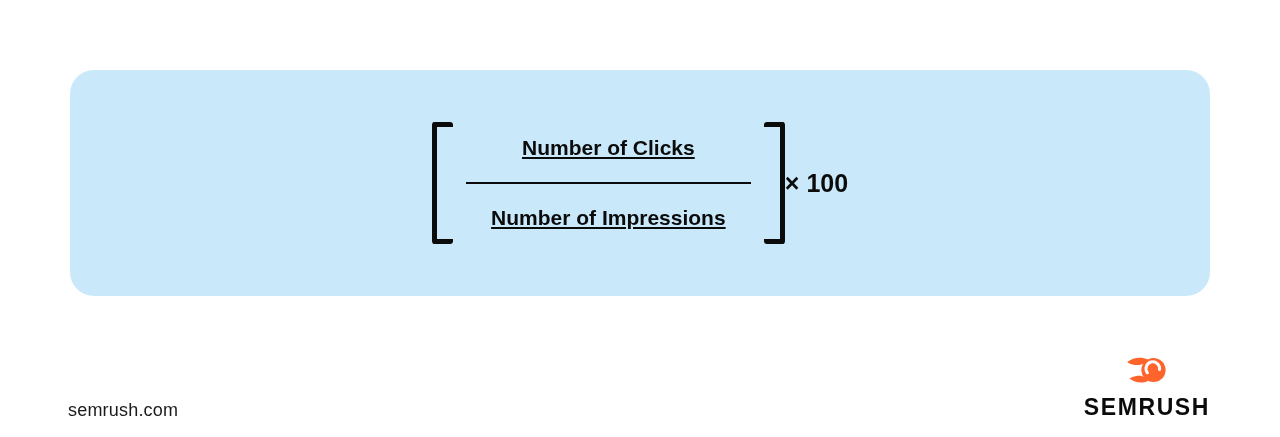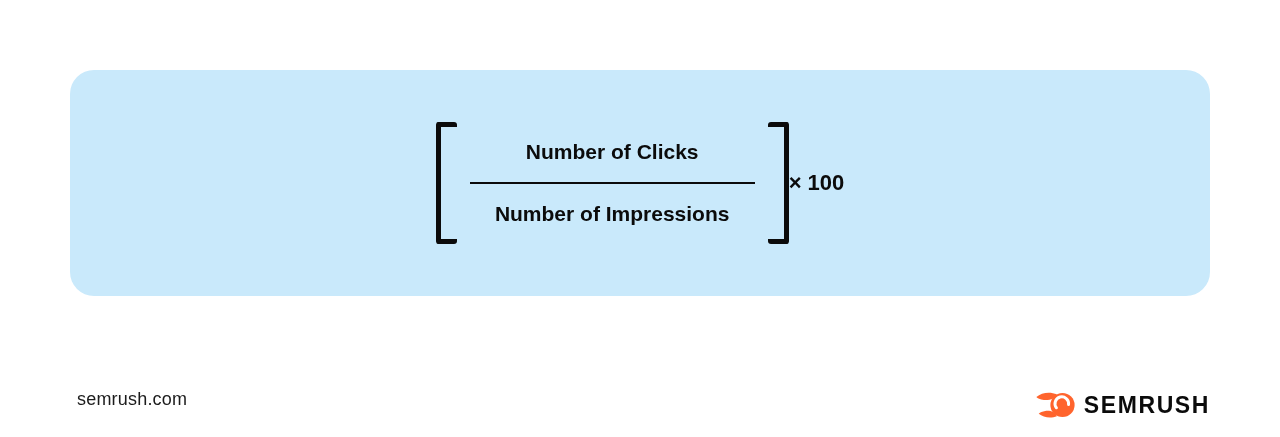--- a/index.html
+++ b/index.html
@@ -51,53 +51,55 @@
     border: 5px solid var(--ink);
     border-radius: 3px;
     flex: 0 0 auto;
   }
   .bracket-left  { border-right: none; margin-right: 13px; }
   .bracket-right { border-left: none;  margin-left: 13px; }
   .fraction {
     width: 285px;
     text-align: center;
     font-size: 21px;
-    line-height: 28px;
+    line-height: 36px;
     white-space: nowrap;
+    text-decoration: underline;
   }
   .fraction-bar {
     height: 0;
     border-top: 2px solid var(--ink);
     margin: 16px 0;
   }
   .multiplier {
-    font-size: 22px;
+    font-size: 25px;
     white-space: nowrap;
   }
 
   
   .footer {
     position: absolute;
-    left: 77px;
+    left: 68px;
     right: 70px;
     bottom: 16px;
     display: flex;
-    align-items: flex-start;
+    align-items: flex-end;
     justify-content: space-between;
     margin-top: 7px;
   }
   .site-url {
     font-size: 18px;
     color: var(--footer-text);
     letter-spacing: 0.2px;
   }
   .logo {
     display: flex;
     align-items: center;
     gap: 8px;
+    flex-direction: column;
   }
   .logo-icon { display: block; }
   .wordmark {
     font-size: 23px;
     font-weight: 700;
     letter-spacing: 1.6px;
     color: var(--ink);
   }
 </style>
 </head>

